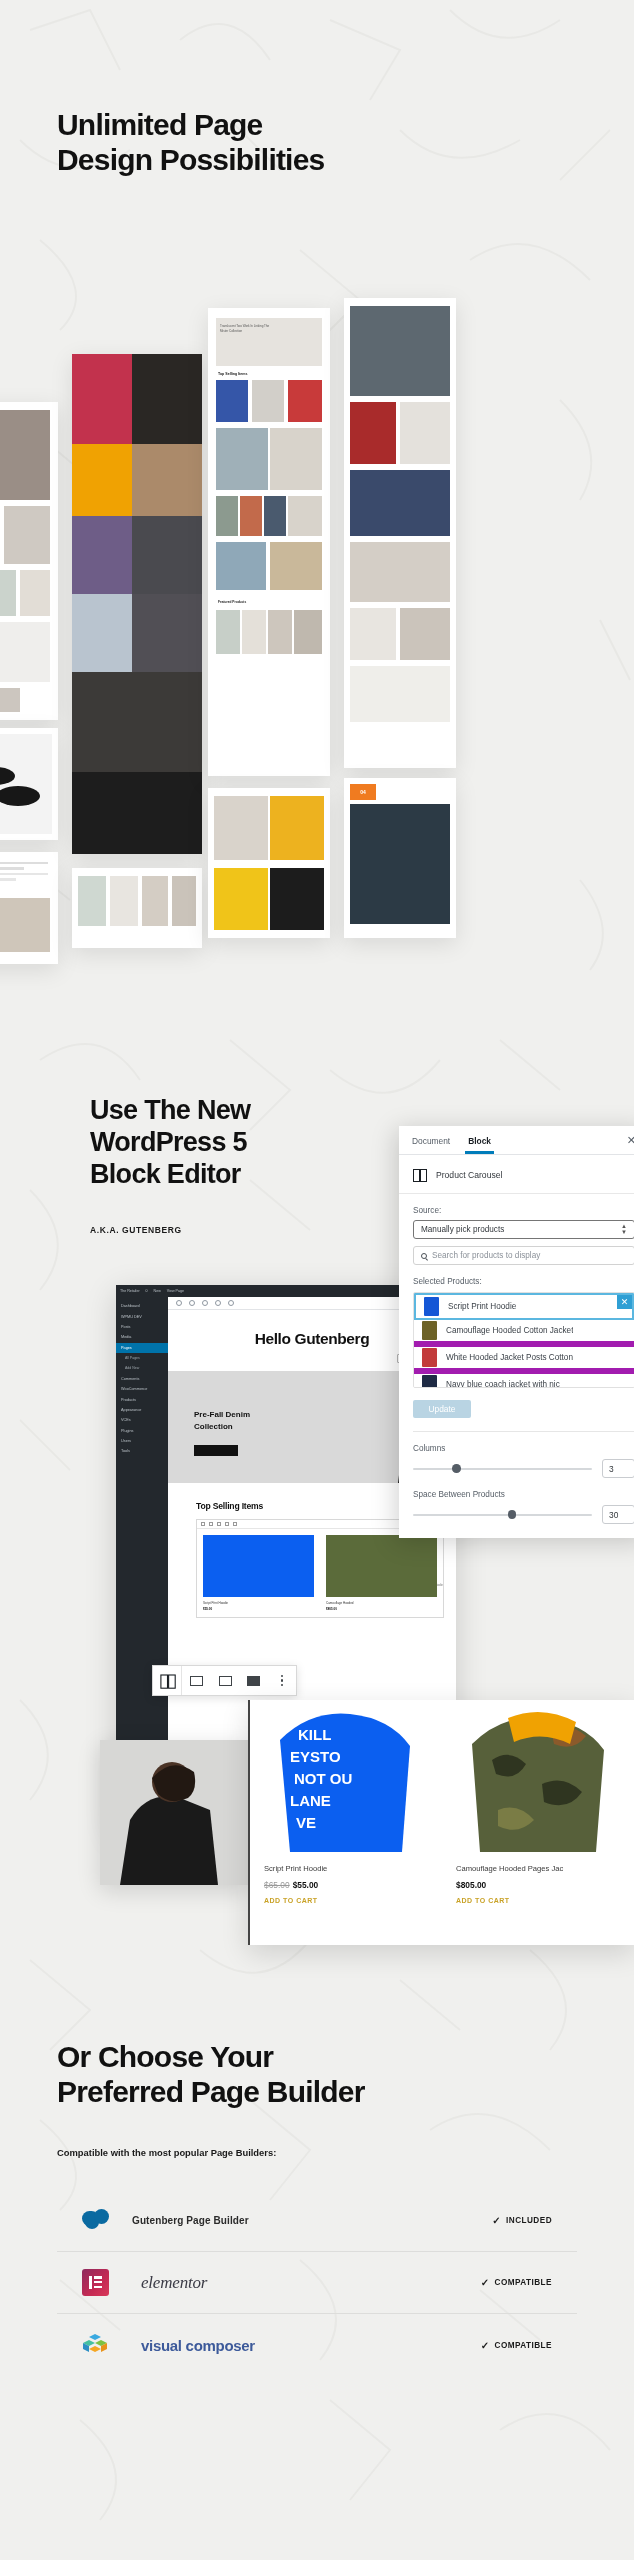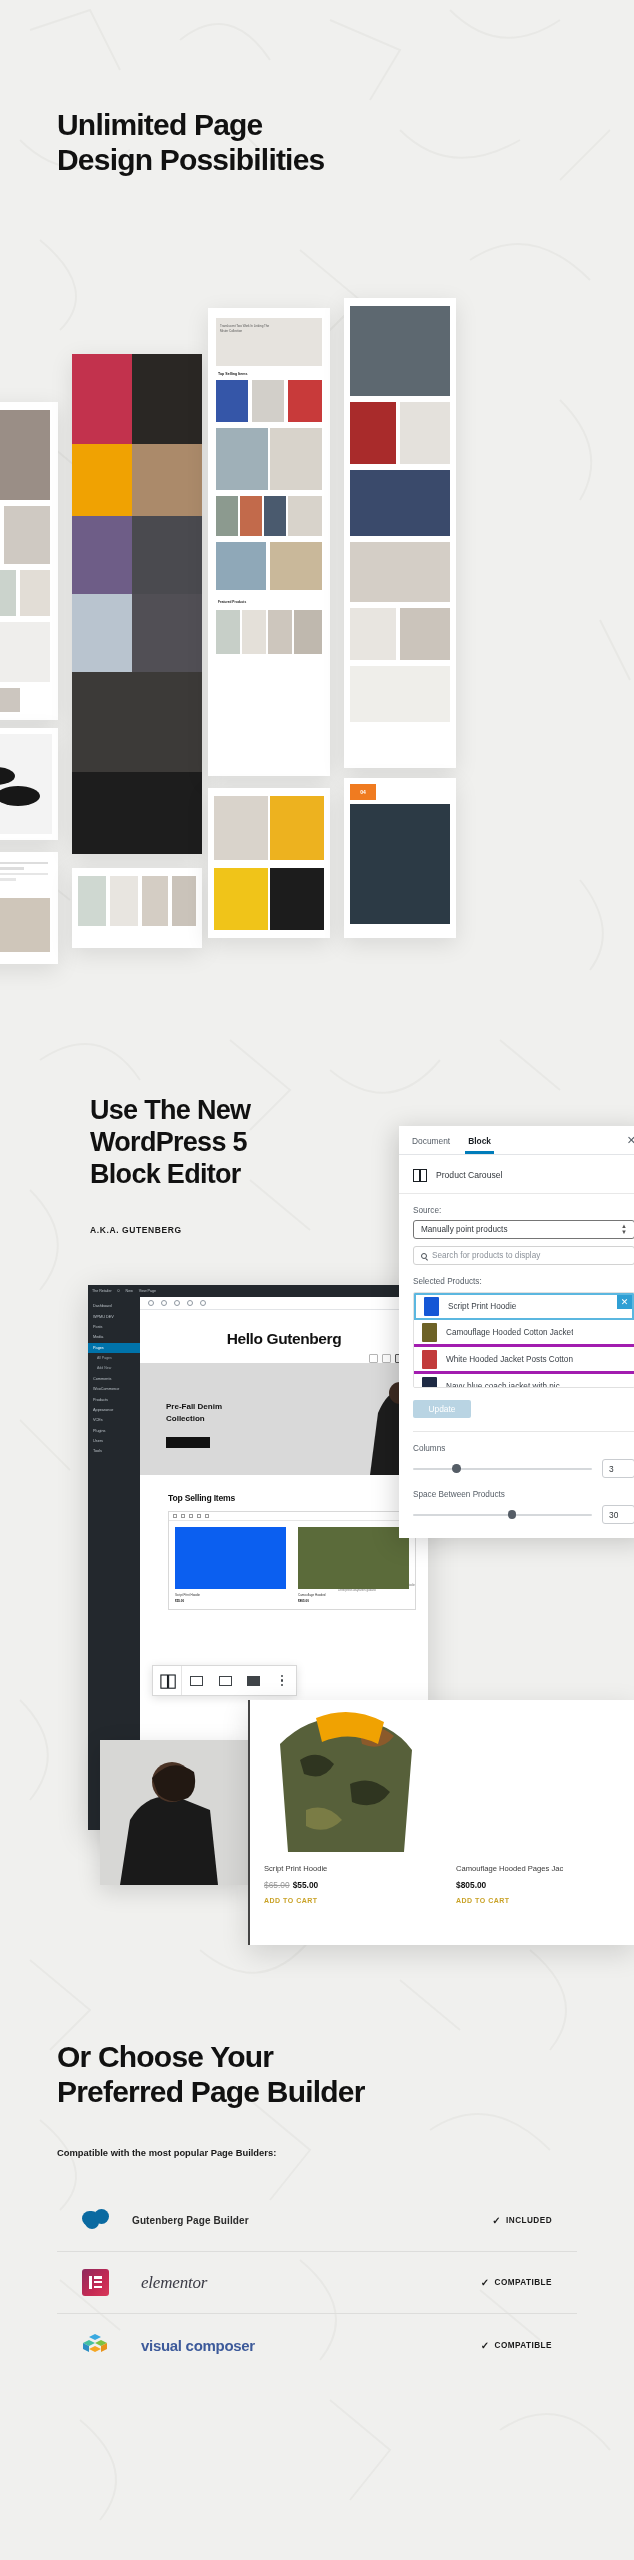--- a/index.html
+++ b/index.html
@@ -39,38 +39,38 @@
   .card { position: absolute; background: #fff; box-shadow: 0 6px 22px rgba(0,0,0,.10); }
   .thumb { position: absolute; overflow: hidden; }
 
   
   .sec2-head { position: absolute; left: 90px; top: 1095px; width: 300px; }
   h2.big { font-size: 27px; line-height: 1.18; font-weight: 700; letter-spacing: -0.7px; }
   .aka { position: absolute; left: 90px; top: 1225px; font-size: 8.5px; font-weight: 700; letter-spacing: .6px; color: #1a1a1a; }
 
   
   .wpmock {
-    position: absolute; left: 88px; top: 1285px; width: 340px; height: 545px;
+    position: absolute; left: 116px; top: 1285px; width: 340px; height: 545px;
     background: #fff; box-shadow: 0 8px 30px rgba(0,0,0,.16); overflow: hidden;
   }
   .wp-adminbar { height: 12px; background: #23282d; display: flex; align-items: center; padding: 0 4px; gap: 6px; }
   .wp-adminbar span { font-size: 3.6px; color: #b9c0c6; white-space: nowrap; }
   .wp-body { display: flex; height: calc(100% - 12px); }
   .wp-sidebar { width: 52px; background: #23282d; padding-top: 4px; }
   .wp-menu-item { font-size: 3.8px; color: #b9c0c6; padding: 3.2px 5px; white-space: nowrap; }
   .wp-menu-item.active { background: #0073aa; color: #fff; }
   .wp-menu-item.sub { padding-left: 9px; font-size: 3.5px; color: #9aa2a8; }
   .wp-canvas { flex: 1; background: #fff; position: relative; }
   .wp-toolbar { height: 13px; border-bottom: 1px solid #e2e4e7; display: flex; align-items: center; gap: 7px; padding-left: 8px; }
   .wp-toolbar i { width: 6px; height: 6px; border: .6px solid #8f98a1; border-radius: 50%; display: block; }
   .gut-title { text-align: center; font-size: 15.5px; font-weight: 700; letter-spacing: -.4px; margin: 20px 0 6px; color: #111; }
   .gut-blockbtns { display: flex; gap: 4px; justify-content: flex-end; padding-right: 24px; }
   .gut-blockbtns b { width: 9px; height: 9px; border: .8px solid #b5b5b5; display: block; border-radius: 1px; }
   .gut-blockbtns b.sel { border-color: #555; background: #e8e8e8; }
-  .gut-hero { margin-top: 0; height: 112px; background: #d9d9d9; position: relative; overflow: hidden; }
+  .gut-hero { margin-top: 8px; height: 112px; background: #d9d9d9; position: relative; overflow: hidden; }
   .gut-hero-txt { position: absolute; left: 26px; top: 38px; font-size: 8px; font-weight: 700; line-height: 1.45; color: #111; }
   .gut-hero-btn { position: absolute; left: 26px; top: 74px; background: #111; width: 44px; height: 11px; }
   .tsi { font-size: 8.6px; font-weight: 700; margin: 18px 0 0 28px; letter-spacing: -.2px; }
   .tsi-lorem { position: absolute; right: 12px; font-size: 2.9px; line-height: 1.75; color: #777; width: 78px; }
   .gut-prodblock { margin: 8px 12px 0 28px; border: 1px solid #d8d8d8; position: relative; }
   .gut-bar { height: 9px; border-bottom: 1px solid #e6e6e6; display: flex; gap: 4px; align-items: center; padding-left: 4px; }
   .gut-bar i { width: 4px; height: 4px; border: .5px solid #999; display: block; }
   .gut-prods { display: flex; }
   .gut-prod { flex: 1; padding: 6px; }
   .gut-prod .im { height: 62px; }
@@ -115,21 +115,21 @@
   }
   .sel-arrows { margin-left: auto; font-size: 6px; line-height: .85; color: #555; text-align: center; }
   .search-box {
     margin-top: 7px; height: 19px; border: 1px solid #d2d2d2; border-radius: 3px;
     display: flex; align-items: center; padding: 0 7px; gap: 5px; font-size: 8.2px; color: #8b9199;
   }
   .mag { width: 6px; height: 6px; border: 1.2px solid #4b5158; border-radius: 50%; position: relative; display: block; flex: none; }
   .mag::after { content:""; position:absolute; right:-2.6px; bottom:-2.4px; width:3.4px; height:1.2px; background:#4b5158; transform: rotate(45deg); }
   .sel-prod-lbl { margin-top: 12px; font-size: 8.2px; color: #555d66; }
   .prod-list { margin-top: 6px; border: 1px solid #e0e0e0; border-radius: 2px; max-height: 96px; overflow: hidden; }
-  .prod-row { display: flex; align-items: center; gap: 9px; padding: 4px 8px; border-bottom: 3px solid #a21caf; height: 27px; position: relative; background:#fff; }
+  .prod-row { display: flex; align-items: center; gap: 9px; padding: 4px 8px; border-bottom: 6px solid #a21caf; height: 27px; position: relative; background:#fff; }
   .prod-row.selected { border: 2px solid #5bb7e0; }
   .prod-row .pthumb { width: 15px; height: 19px; flex: none; border-radius: 1px; }
   .prod-row .pname { font-size: 8.2px; color: #3c4249; white-space: nowrap; overflow: hidden; }
   .prod-row .rm { position: absolute; right: 0; top: 0; width: 15px; height: 14px; background: #2f9fd4; color: #fff; font-size: 9px; display: flex; align-items: center; justify-content: center; }
   .update-btn { margin-top: 12px; width: 58px; height: 18px; background: #b9d4e3; color: #fff; font-size: 8.4px; display: flex; align-items: center; justify-content: center; border-radius: 2px; }
   .hr { height: 1px; background: #e6e6e6; margin: 13px 0 12px; }
   .range-row { display: flex; align-items: center; gap: 10px; margin-top: 6px; }
   .track { flex: 1; height: 2px; background: #d5d8db; position: relative; border-radius: 2px; }
   .knob { position: absolute; top: -3.4px; width: 8.6px; height: 8.6px; border-radius: 50%; background: #555d66; }
   .num-box { width: 33px; height: 19px; border: 1px solid #c9ccd0; border-radius: 3px; font-size: 8.4px; color: #32373c; display: flex; align-items: center; padding-left: 6px; }
@@ -454,21 +454,21 @@
       <div class="tab active">Block</div>
       <div class="panel-close">✕</div>
     </div>
     <div class="panel-blockhead">
       <span class="carousel-ico"></span>
       <span class="panel-blockname">Product Carousel</span>
     </div>
     <div class="panel-body">
       <div class="lbl">Source:</div>
       <div class="sel-box">
-        <span>Manually point products</span>
+        <span>Manually pick products</span>
         <span class="sel-arrows">▲<br>▼</span>
       </div>
       <div class="search-box">
         <span class="mag"></span>
         <span>Search for products to display</span>
       </div>
 
       <div class="sel-prod-lbl">Selected Products:</div>
       <div class="prod-list">
         <div class="prod-row selected">
@@ -507,20 +507,33 @@
         <span class="track">
             <i class="knob" style="left:53%"></i>
           </span>
         <span class="num-box">30</span>
       </div>
     </div>
   </div>
 
   <div class="preview">
     <div class="pv-row">
+      <div class="pv-cell">
+        <svg width="200" height="152" viewBox="0 0 200 152">
+            <rect width="200" height="152" fill="#fff"></rect>
+          <path d="M40 152 L30 40 Q60 10 100 14 Q140 18 160 46 L152 152 Z" fill="#0b5ff0"></path>
+          <g fill="#fff" font-family="Liberation Sans" font-size="15" font-weight="700">
+            <text x="48" y="40">KILL</text>
+              <text x="40" y="62">EYSTO</text>
+            <text x="44" y="84">NOT OU</text>
+              <text x="40" y="106">LANE</text>
+            <text x="46" y="128">VE</text>
+          </g>
+        </svg>
+      </div>
       <div class="pv-cell">
         <svg width="200" height="152" viewBox="0 0 200 152">
             <rect width="200" height="152" fill="#fff"></rect>
           <path d="M38 152 L30 44 Q60 14 100 18 Q142 22 162 50 L154 152 Z" fill="#57603a"></path>
           <path d="M50 60 q18 -12 34 4 q-10 18 -30 10 Z" fill="#2f3520"></path>
           <path d="M100 84 q22 -10 40 8 q-14 20 -38 10 Z" fill="#2f3520"></path>
           <path d="M56 110 q20 -8 36 10 q-16 16 -36 6 Z" fill="#7a7c45"></path>
           <path d="M110 34 q16 -14 34 2 q-12 16 -32 8 Z" fill="#8b5a2b"></path>
           <path d="M66 18 Q100 4 134 22 L128 44 Q100 30 72 42 Z" fill="#f0a202"></path>
         </svg>

